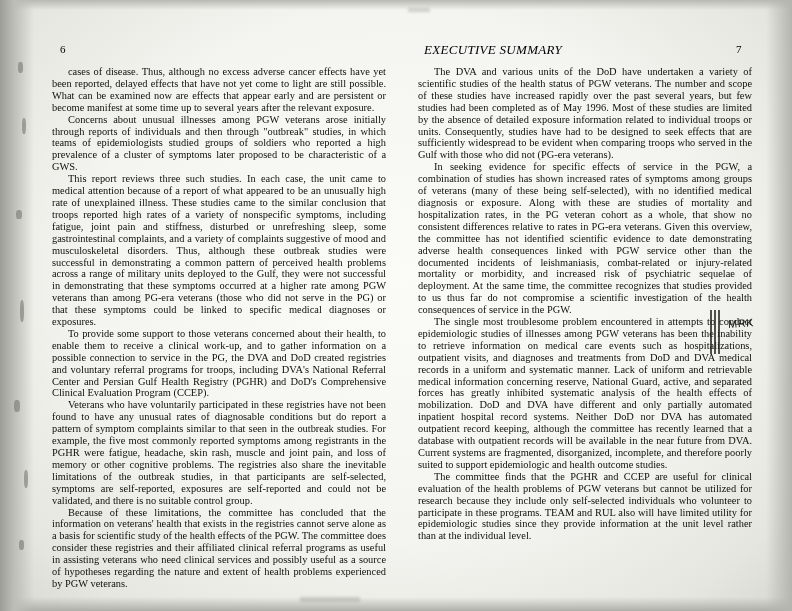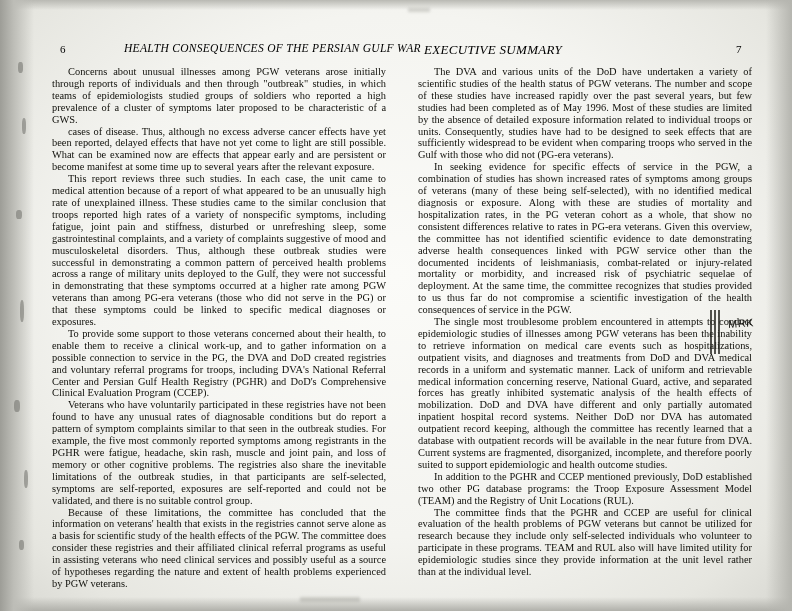--- a/index.html
+++ b/index.html
@@ -166,41 +166,39 @@
   <div class="speck" style="left:14px;top:400px;width:6px;height:12px;"></div>
   <div class="speck" style="left:24px;top:470px;width:4px;height:18px;"></div>
   <div class="speck" style="left:19px;top:540px;width:5px;height:10px;"></div>
   <div class="smudge" style="left:408px;top:8px;width:22px;height:4px;"></div>
   <div class="smudge" style="left:300px;top:597px;width:60px;height:5px;"></div>
 
   <div id="sheet">
 
     <div class="running-head">
       <span class="rh-folio-left">6</span>
-      <span class="rh-title-left">HEALTH CONSEQUENCES OF THE PERSIAN GULF WAR</span>
       <span class="rh-title-right">EXECUTIVE SUMMARY</span>
       <span class="rh-folio-right">7</span>
     </div>
 
     <div class="columns">
 
       <div class="col">
+        <p>cases of disease. Thus, although no excess adverse cancer effects have yet been reported, delayed effects that have not yet come to light are still possible. What can be examined now are effects that appear early and are persistent or become manifest at some time up to several years after the relevant exposure.</p>
         <p>Concerns about unusual illnesses among PGW veterans arose initially through reports of individuals and then through "outbreak" studies, in which teams of epidemiologists studied groups of soldiers who reported a high prevalence of a cluster of symptoms later proposed to be characteristic of a GWS.</p>
-        <p>cases of disease. Thus, although no excess adverse cancer effects have yet been reported, delayed effects that have not yet come to light are still possible. What can be examined now are effects that appear early and are persistent or become manifest at some time up to several years after the relevant exposure.</p>
         <p>This report reviews three such studies. In each case, the unit came to medical attention because of a report of what appeared to be an unusually high rate of unexplained illness. These studies came to the similar conclusion that troops reported high rates of a variety of nonspecific symptoms, including fatigue, joint pain and stiffness, disturbed or unrefreshing sleep, some gastrointestinal complaints, and a variety of complaints suggestive of mood and musculoskeletal disorders. Thus, although these outbreak studies were successful in demonstrating a common pattern of perceived health problems across a range of military units deployed to the Gulf, they were not successful in demonstrating that these symptoms occurred at a higher rate among PGW veterans than among PG-era veterans (those who did not serve in the PG) or that these symptoms could be linked to specific medical diagnoses or exposures.</p>
         <p>To provide some support to those veterans concerned about their health, to enable them to receive a clinical work-up, and to gather information on a possible connection to service in the PG, the DVA and DoD created registries and voluntary referral programs for troops, including DVA's National Referral Center and Persian Gulf Health Registry (PGHR) and DoD's Comprehensive Clinical Evaluation Program (CCEP).</p>
         <p>Veterans who have voluntarily participated in these registries have not been found to have any unusual rates of diagnosable conditions but do report a pattern of symptom complaints similar to that seen in the outbreak studies. For example, the five most commonly reported symptoms among registrants in the PGHR were fatigue, headache, skin rash, muscle and joint pain, and loss of memory or other cognitive problems. The registries also share the inevitable limitations of the outbreak studies, in that participants are self-selected, symptoms are self-reported, exposures are self-reported and could not be validated, and there is no suitable control group.</p>
         <p>Because of these limitations, the committee has concluded that the information on veterans' health that exists in the registries cannot serve alone as a basis for scientific study of the health effects of the PGW. The committee does consider these registries and their affiliated clinical referral programs as useful in assisting veterans who need clinical services and possibly useful as a source of hypotheses regarding the nature and extent of health problems experienced by PGW veterans.</p>
       </div>
 
       <div class="col">
         <p>The DVA and various units of the DoD have undertaken a variety of scientific studies of the health status of PGW veterans. The number and scope of these studies have increased rapidly over the past several years, but few studies had been completed as of May 1996. Most of these studies are limited by the absence of detailed exposure information related to individual troops or units. Consequently, studies have had to be designed to seek effects that are sufficiently widespread to be evident when comparing troops who served in the Gulf with those who did not (PG-era veterans).</p>
         <p>In seeking evidence for specific effects of service in the PGW, a combination of studies has shown increased rates of symptoms among groups of veterans (many of these being self-selected), with no identified medical diagnosis or exposure. Along with these are studies of mortality and hospitalization rates, in the PG veteran cohort as a whole, that show no consistent differences relative to rates in PG-era veterans. Given this overview, the committee has not identified scientific evidence to date demonstrating adverse health consequences linked with PGW service other than the documented incidents of leishmaniasis, combat-related or injury-related mortality or morbidity, and increased risk of psychiatric sequelae of deployment. At the same time, the committee recognizes that studies provided to us thus far do not compromise a scientific investigation of the health consequences of service in the PGW.</p>
         <p>The single most troublesome problem encountered in attempts to conduct epidemiologic studies of illnesses among PGW veterans has been the inability to retrieve information on medical care events such as hospitalizations, outpatient visits, and diagnoses and treatments from DoD and DVA medical records in a uniform and systematic manner. Lack of uniform and retrievable medical information concerning reserve, National Guard, active, and separated forces has greatly inhibited systematic analysis of the health effects of mobilization. DoD and DVA have different and only partially automated inpatient hospital record systems. Neither DoD nor DVA has automated outpatient record keeping, although the committee has recently learned that a database with outpatient records will be available in the near future from DVA. Current systems are fragmented, disorganized, incomplete, and therefore poorly suited to support epidemiologic and health outcome studies.</p>
-        <p>In addition to the PGHR and CCEP mentioned previously, DoD established two other PG database programs: the Troop Exposure Assessment Model (TEAM) and the Registry of Unit Locations (RUL).</p>
         <p>The committee finds that the PGHR and CCEP are useful for clinical evaluation of the health problems of PGW veterans but cannot be utilized for research because they include only self-selected individuals who volunteer to participate in these programs. TEAM and RUL also will have limited utility for epidemiologic studies since they provide information at the unit level rather than at the individual level.</p>
       </div>
 
     </div>
 
     <div class="handmark">
       <span style="left:0px;"></span>
       <span style="left:4px;"></span>
       <span style="left:8px;"></span>
     </div>

